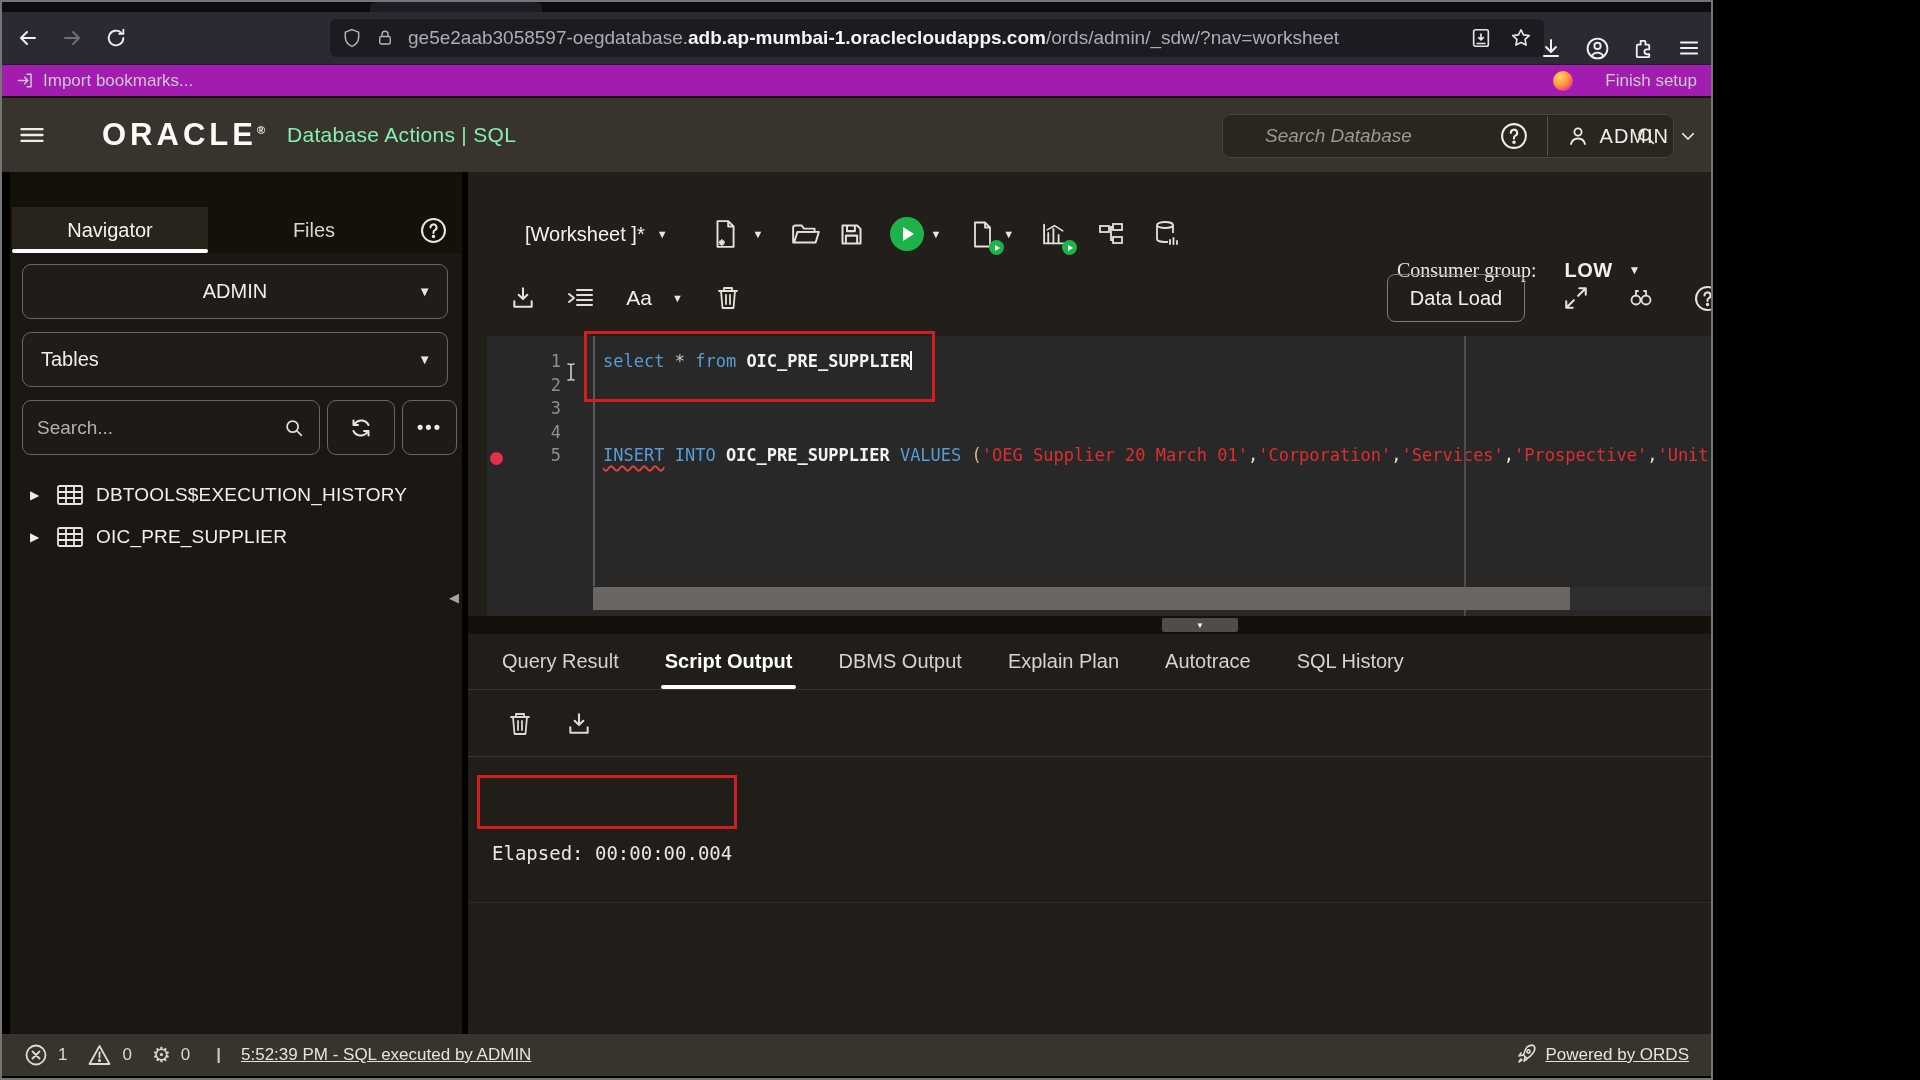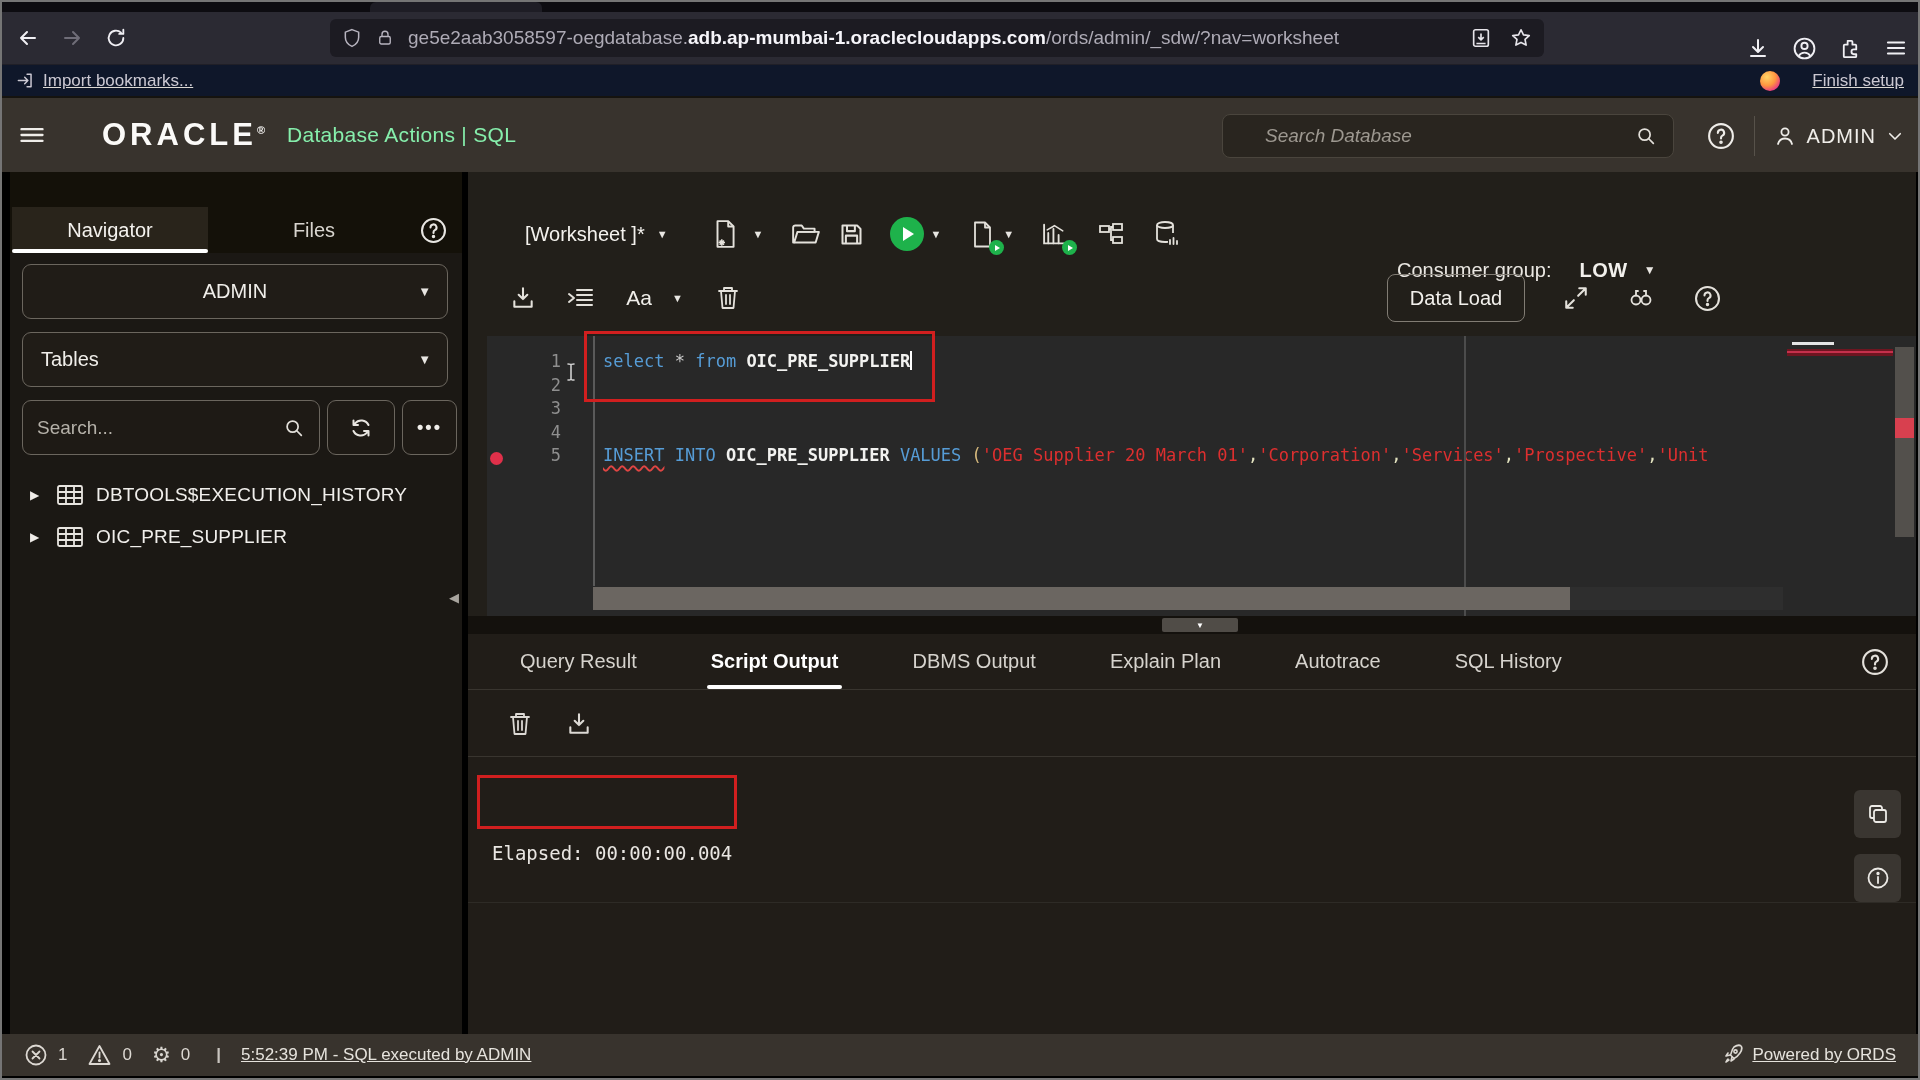--- a/index.html
+++ b/index.html
@@ -1,35 +1,35 @@
 <!DOCTYPE html>
 <html><head>
 <meta charset="utf-8">
 <style>
   * { margin:0; padding:0; box-sizing:border-box; }
   body { background:#000; font-family:"Liberation Sans", sans-serif; }
-  #app { position:relative; width:1920px; height:1080px; background:#000;
+  #app { position:relative; width:1713px; height:1080px; background:#000;
          border:2px solid #757575; overflow:hidden; color:#ddd9d3; }
   .abs { position:absolute; }
   svg { display:block; }
   .ic { display:inline-flex; align-items:center; justify-content:center; }
 
   
   #tabstrip { top:0; left:0; right:0; height:10px; background:#0d0c11; }
   #tab-ghost { left:368px; top:0; width:172px; height:10px; background:#1e1d25; border-radius:6px 6px 0 0; }
   #navbar { top:10px; left:0; right:0; height:52px; background:#2b2a33; display:flex; align-items:center; }
   .navbtn { width:36px; height:36px; display:flex; align-items:center; justify-content:center; margin-left:8px; border-radius:4px; }
   #urlbar { position:absolute; left:328px; top:7px; width:1214px; height:38px; background:#1c1b22;
             border-radius:6px; display:flex; align-items:center; padding:0 12px; }
   .url-txt { font-size:19px; color:#aeabb6; white-space:nowrap; }
   .url-bold { color:#f6f5fa; font-weight:700; }
   #nav-right { position:absolute; right:10px; top:10px; height:52px; display:flex; align-items:center; gap:22px; }
 
-  #bookmarksbar { top:62px; left:0; right:0; height:32px; background:#0f172a; border-top:1px solid #201f27;
-                  display:flex; align-items:center; padding:0 14px;text-decoration:underline; }
+  #bookmarksbar { top:62px; left:0; right:0; height:32px; background:#a21caf; border-top:1px solid #201f27;
+                  display:flex; align-items:center; padding:0 14px; }
   .bm-label { font-size:17px; color:#cbc8d2; margin-left:8px; }
   #finish-setup { margin-left:auto; display:flex; align-items:center; gap:24px; }
   #ff-ball { width:20px; height:20px; border-radius:50%;
              background:radial-gradient(circle at 35% 30%, #ffd567, #ff9640 45%, #e8308a 80%, #7542e5); }
 
   
   #oheader { top:94px; left:0; right:0; height:76px; background:#38332d; border-top:2px solid #15130f;
              display:flex; align-items:center; }
   #brand { font-size:31px; font-weight:700; letter-spacing:4px; color:#fbfaf8; margin-left:56px; }
   #brand sup { font-size:11px; letter-spacing:0; }
@@ -77,21 +77,21 @@
   #toolbar1 { position:absolute; top:36px; left:0; right:0; height:52px; display:flex; align-items:center; padding-left:57px; }
   #worksheet-name { font-size:20px; color:#f4f2ee; margin-right:12px; }
   .dd { font-size:11px; color:#e8e6e2; margin-right:6px; }
   .tbtn { margin-right:11px; width:34px; height:36px; display:flex; align-items:center; justify-content:center; }
   .play-circle { width:34px; height:34px; border-radius:50%; background:#1eb24b; display:flex; align-items:center; justify-content:center; }
   .play-tri { width:0; height:0; border-left:11px solid #fff; border-top:7px solid transparent; border-bottom:7px solid transparent; margin-left:3px; }
   .mini-play { position:absolute; right:-5px; bottom:-3px; width:15px; height:15px; border-radius:50%; background:#1eb24b;
                display:flex; align-items:center; justify-content:center; }
   .mini-play i { width:0; height:0; border-left:5px solid #fff; border-top:3px solid transparent; border-bottom:3px solid transparent; margin-left:1px; display:block; }
   #consumer { position:absolute; left:929px; top:36px; height:52px; display:flex; align-items:center; gap:28px; }
-  #consumer .lbl { font-size:20px; color:#eae7e2; }
+  #consumer .lbl { font-size:20px; color:#eae7e2;font-family:Liberation Serif, serif; }
   #consumer .val { font-size:20px; color:#f2f0ec; font-weight:700; letter-spacing:0.5px; }
 
   #toolbar2 { position:absolute; top:98px; left:0; right:0; height:56px; display:flex; align-items:center; padding-left:38px; }
   .t2btn { margin-right:24px; width:34px; height:36px; display:flex; align-items:center; justify-content:center; }
   #font-btn { font-size:21px; color:#f0eeea; margin-right:16px; }
   #t2-right { position:absolute; left:919px; top:98px; height:56px; display:flex; align-items:center; }
   #data-load-btn { width:138px; height:48px; border:1.5px solid #817c74; border-radius:8px; background:transparent;
                    color:#f2f0ec; font-size:20px; font-family:"Liberation Sans",sans-serif; }
   #t2-right .ic { margin-left:38px; }
 
@@ -121,22 +121,22 @@
   #hscroll-track { position:absolute; left:106px; bottom:6px; width:1190px; height:23px; background:#2e2e2e; }
   #hscroll-thumb { position:absolute; left:0; top:0; width:977px; height:23px; background:#6b6661; }
   #text-cursor { position:absolute; left:78px; top:26px; color:#cfcfcf; }
 
   #splitter { position:absolute; top:444px; left:0; right:0; height:18px; background:#14110d; }
   #split-handle { position:absolute; left:694px; top:2px; width:76px; height:14px; background:#504c47; border-radius:2px;
                   display:flex; align-items:center; justify-content:center; font-size:8px; color:#fff; }
 
   
   #results { position:absolute; top:462px; left:0; right:0; height:400px; background:#211d18; }
-  #rtabs { position:absolute; top:0; left:0; right:0; height:56px; display:flex; gap:74px;
-           padding-left:52px; border-bottom:1.5px solid #39352f; }
+  #rtabs { position:absolute; top:0; left:0; right:0; height:56px; display:flex; gap:46px;
+           padding-left:34px; border-bottom:1.5px solid #39352f; }
   .rtab { position:relative; height:100%; display:flex; align-items:center; font-size:20px; color:#d6d3cd; }
   .rtab.active { color:#fff; font-weight:700; }
   .rtab.active .underline { position:absolute; left:-4px; right:-4px; bottom:0; height:4px; background:#fff; border-radius:3px; }
   #rtabs-help { position:absolute; right:26px; top:13px; }
   #ricons { position:absolute; top:57px; left:0; right:0; height:66px; display:flex; align-items:center; gap:34px;
             padding-left:40px; border-bottom:1.5px solid #39352f; }
   #out-msg { position:absolute; left:24px; top:143px; height:52px; line-height:52px;
              font-family:"DejaVu Sans Mono", monospace; font-size:19px; color:#efece8; }
   #redbox2 { position:absolute; left:9px; top:141px; width:260px; height:54px; border:3.5px solid #d11f1f; }
   #out-elapsed { position:absolute; left:24px; top:208px; font-family:"DejaVu Sans Mono", monospace; font-size:19px; color:#e9e6e2; }

